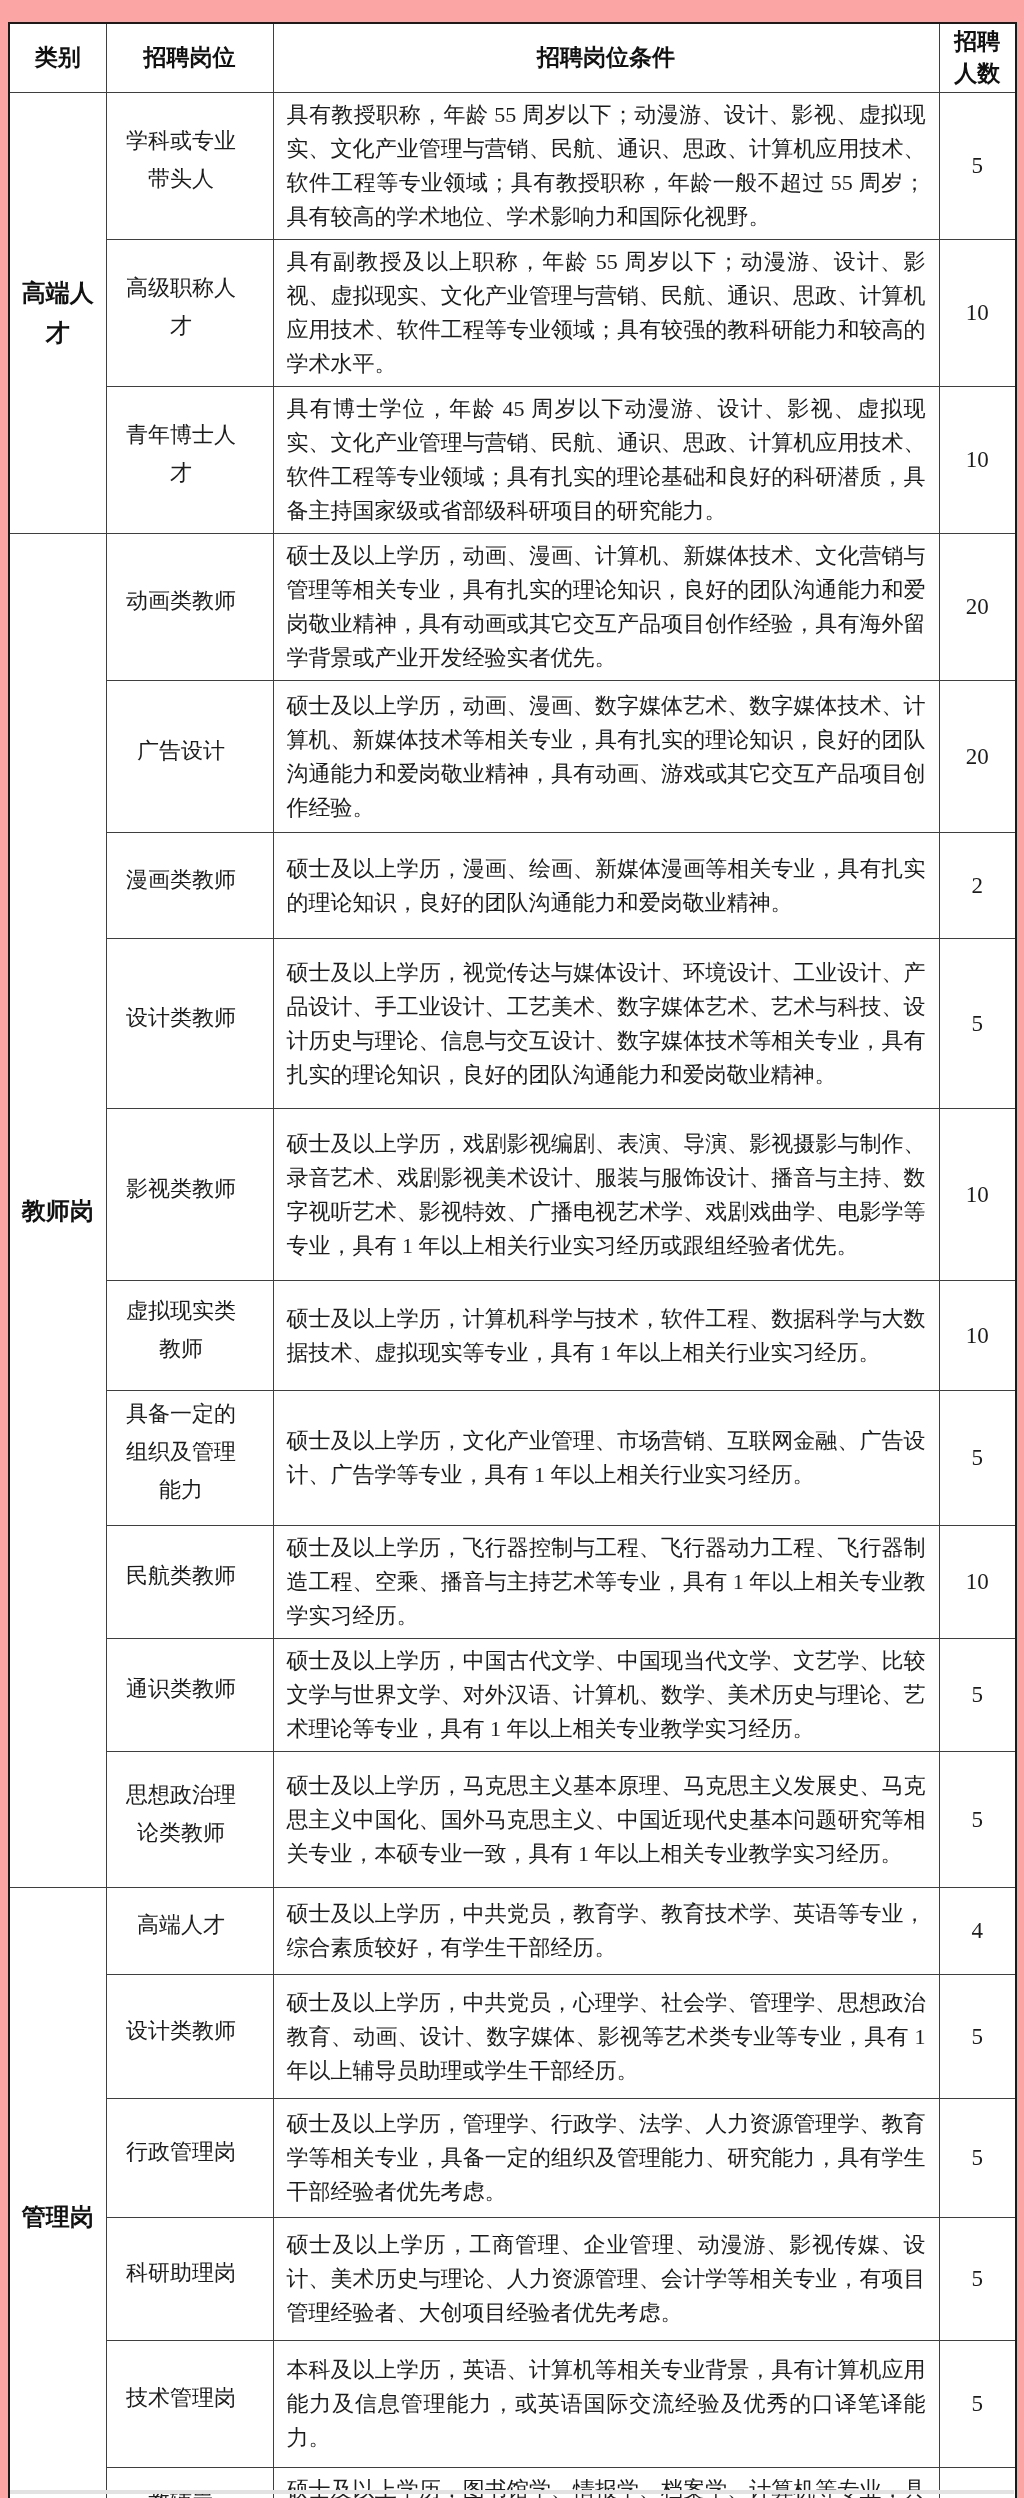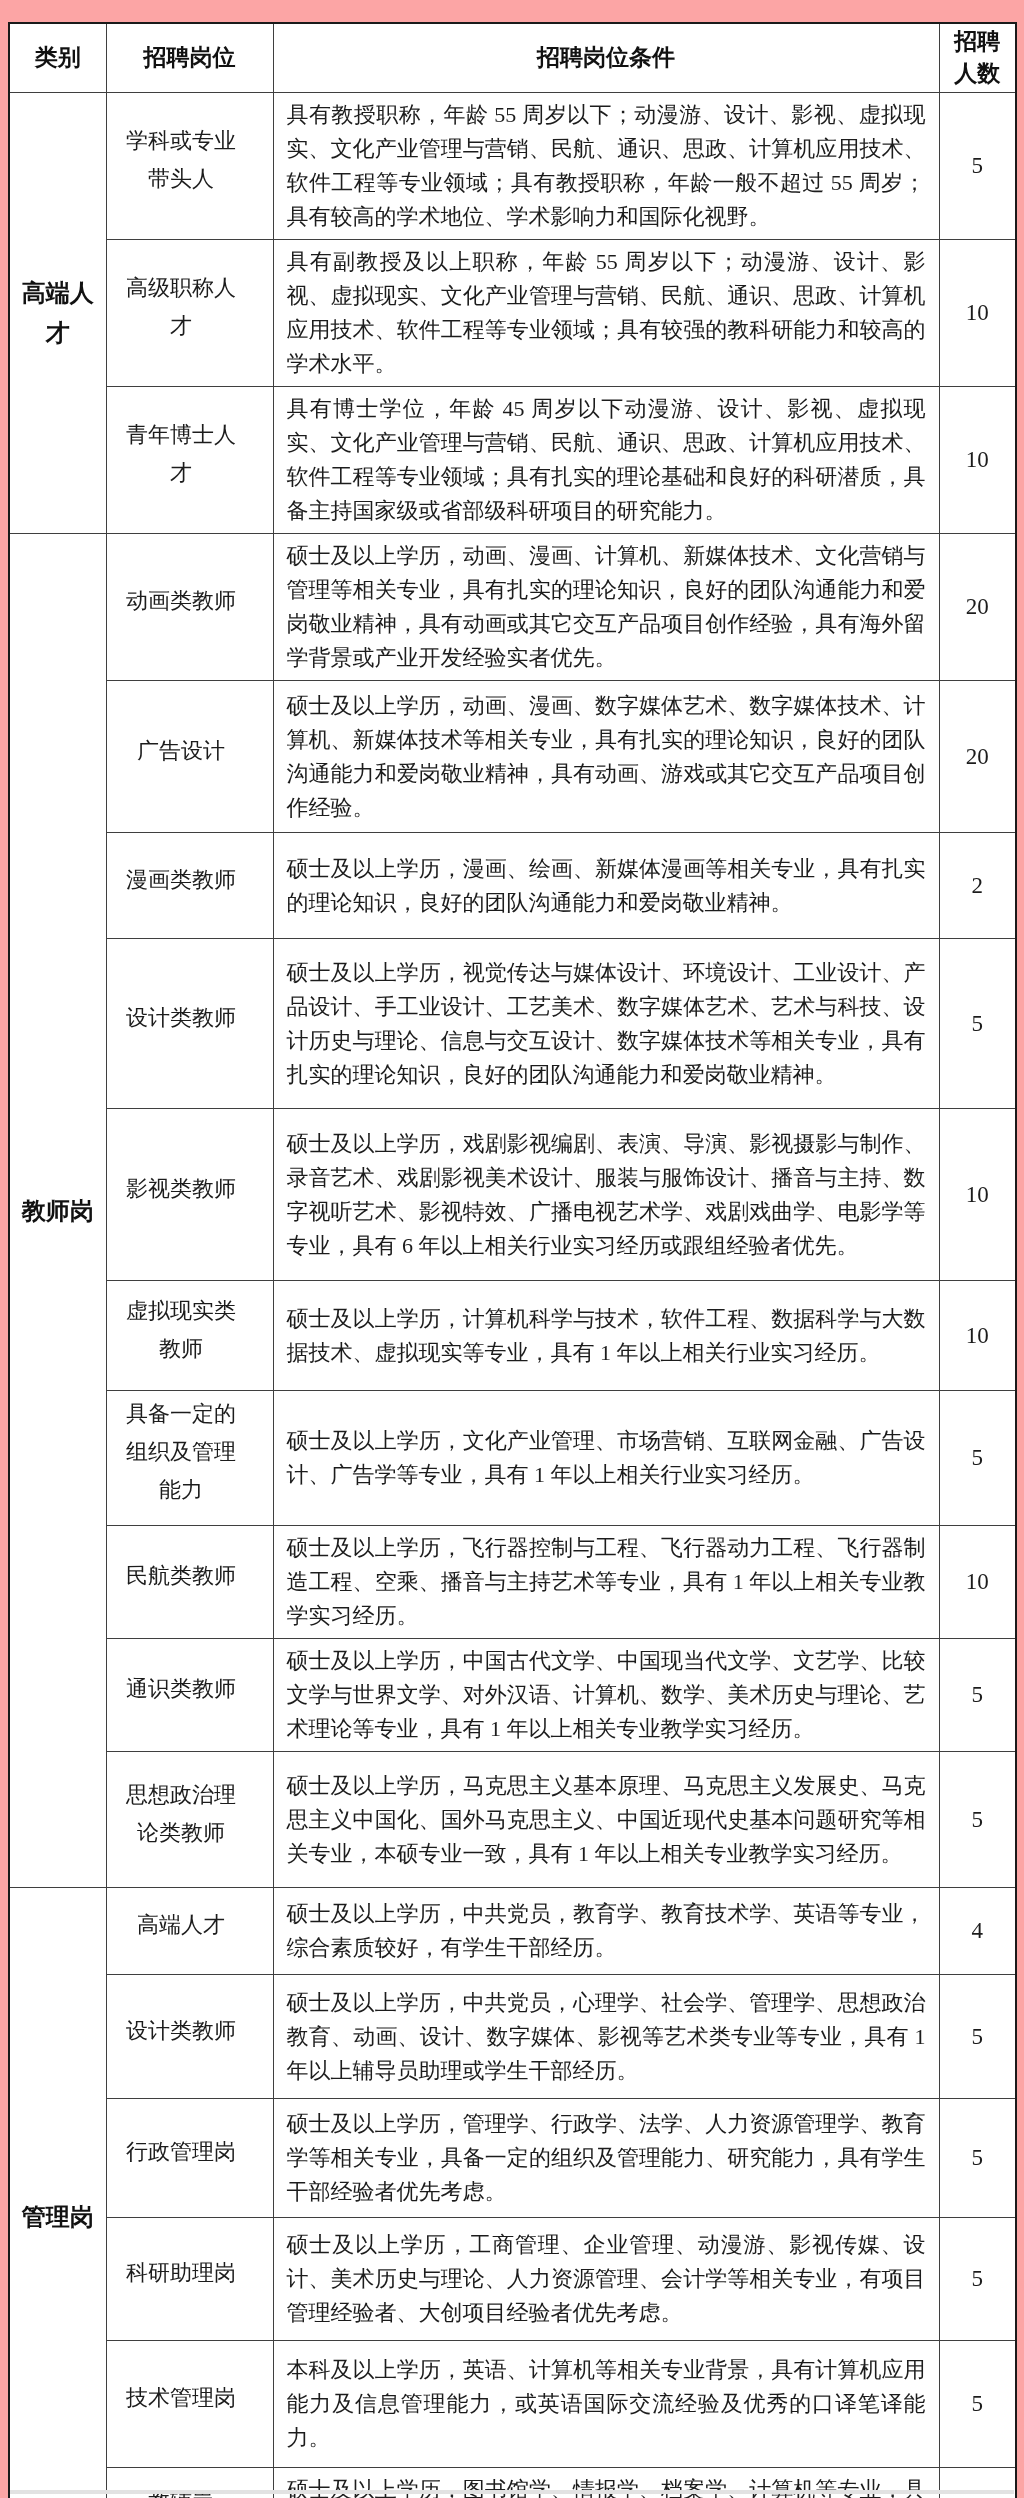--- a/index.html
+++ b/index.html
@@ -104,21 +104,21 @@
       <td class="cond">硕士及以上学历，漫画、绘画、新媒体漫画等相关专业，具有扎实的理论知识，良好的团队沟通能力和爱岗敬业精神。</td>
       <td class="num">2</td>
     </tr>
     <tr style="height:170px">
       <td class="pos">设计类教师</td>
       <td class="cond">硕士及以上学历，视觉传达与媒体设计、环境设计、工业设计、产品设计、手工业设计、工艺美术、数字媒体艺术、艺术与科技、设计历史与理论、信息与交互设计、数字媒体技术等相关专业，具有扎实的理论知识，良好的团队沟通能力和爱岗敬业精神。</td>
       <td class="num">5</td>
     </tr>
     <tr style="height:172px">
       <td class="pos">影视类教师</td>
-      <td class="cond">硕士及以上学历，戏剧影视编剧、表演、导演、影视摄影与制作、录音艺术、戏剧影视美术设计、服装与服饰设计、播音与主持、数字视听艺术、影视特效、广播电视艺术学、戏剧戏曲学、电影学等专业，具有 6 年以上相关行业实习经历或跟组经验者优先。</td>
+      <td class="cond">硕士及以上学历，戏剧影视编剧、表演、导演、影视摄影与制作、录音艺术、戏剧影视美术设计、服装与服饰设计、播音与主持、数字视听艺术、影视特效、广播电视艺术学、戏剧戏曲学、电影学等专业，具有 1 年以上相关行业实习经历或跟组经验者优先。</td>
       <td class="num">10</td>
     </tr>
     <tr style="height:110px">
       <td class="pos">虚拟现实类教师</td>
       <td class="cond">硕士及以上学历，计算机科学与技术，软件工程、数据科学与大数据技术、虚拟现实等专业，具有 1 年以上相关行业实习经历。</td>
       <td class="num">10</td>
     </tr>
     <tr style="height:104px">
       <td class="pos">具备一定的组织及管理能力</td>
       <td class="cond">硕士及以上学历，文化产业管理、市场营销、互联网金融、广告设计、广告学等专业，具有 1 年以上相关行业实习经历。</td>

